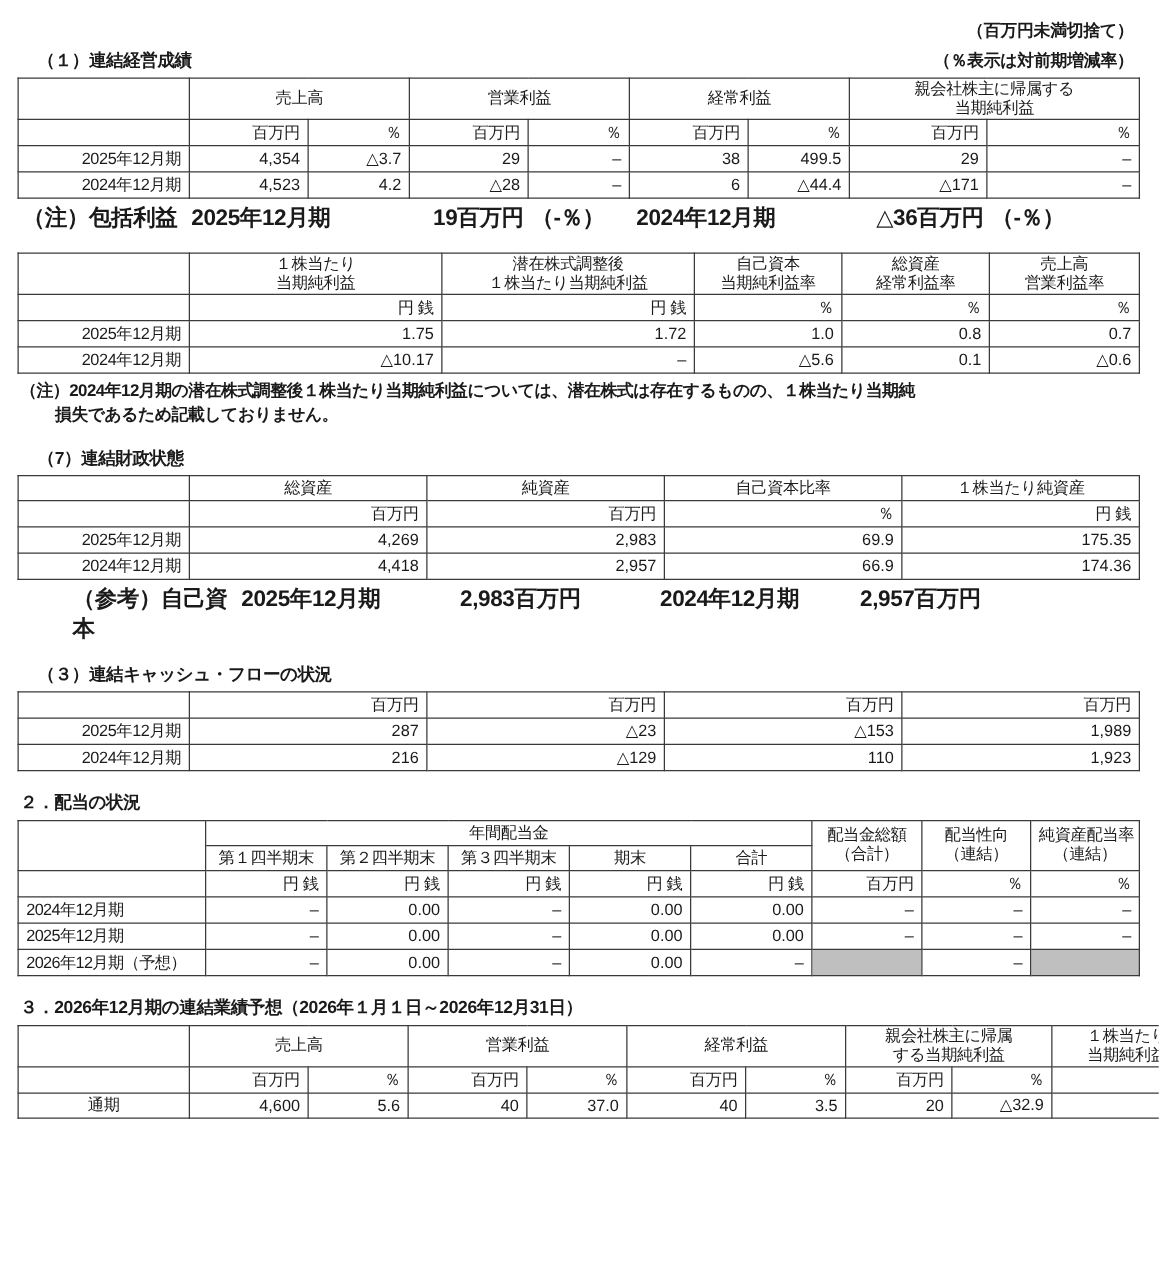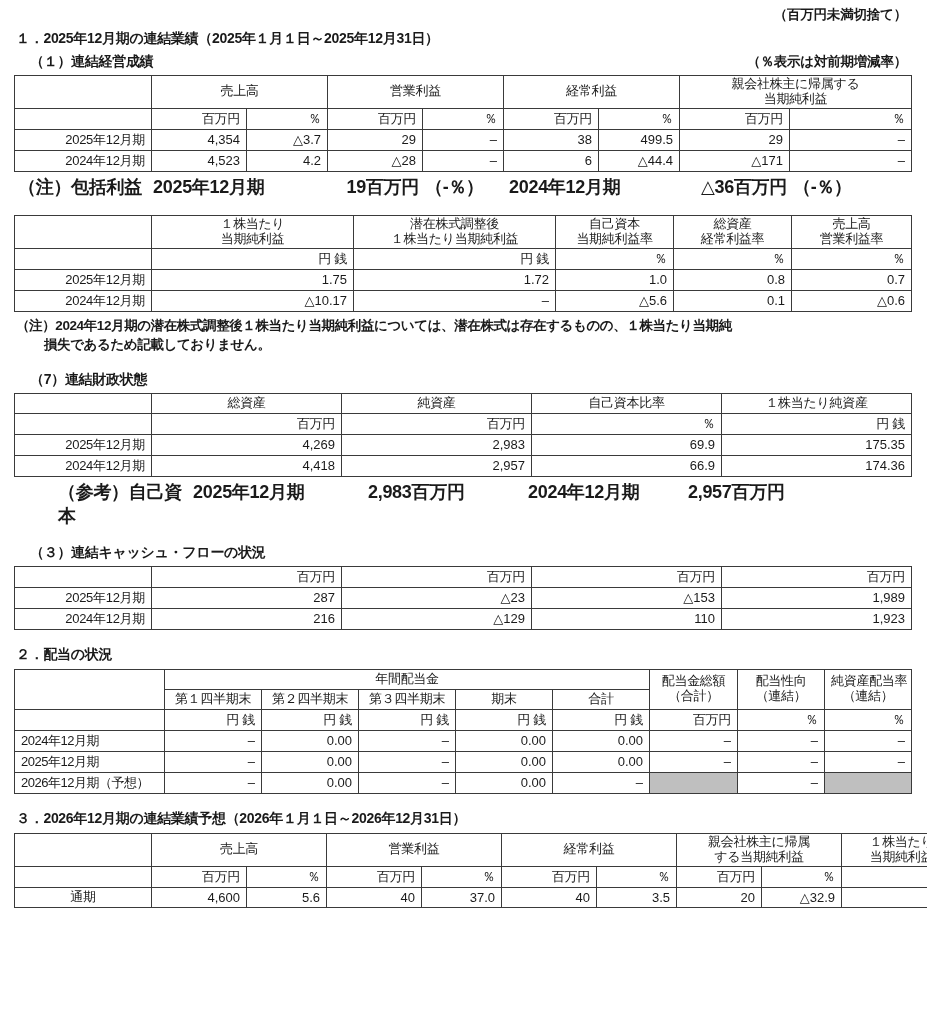--- a/index.html
+++ b/index.html
@@ -8,21 +8,21 @@
     background: #ffffff;
   }
   body {
     width: 927px; height: 1024px;
     font-family: "Liberation Sans", "DejaVu Sans", sans-serif;
     color: #1a1a1a;
     font-size: 13px;
     position: relative;
     overflow: hidden;
   }
-  .page { padding: 6px 14px 0 14px; }
+  .page { padding: 16px 14px 0 14px; }
 
   .right-note {
     text-align: right;
     font-size: 13.5px;
     font-weight: 700;
     letter-spacing: -0.2px;
     margin: 0 6px 6px 0;
   }
   .sec-title {
     font-size: 14px;
@@ -105,21 +105,20 @@
   .noteline span { display: inline-block; }
   .spacer-md { height: 16px; }
 </style>
 </head>
 <body>
 
 <div class="page">
 
   <div class="right-note">（百万円未満切捨て）</div>
 
-  <div class="sec-title">１．2025年12月期の連結業績（2025年１月１日～2025年12月31日）</div>
 
   <div class="title-row">
     <div class="sub-title">（１）連結経営成績</div>
     <div class="right-note">（％表示は対前期増減率）</div>
   </div>
 
   <table class="fin">
     <colgroup>
       <col style="width:137px">
         <col style="width:95px">

